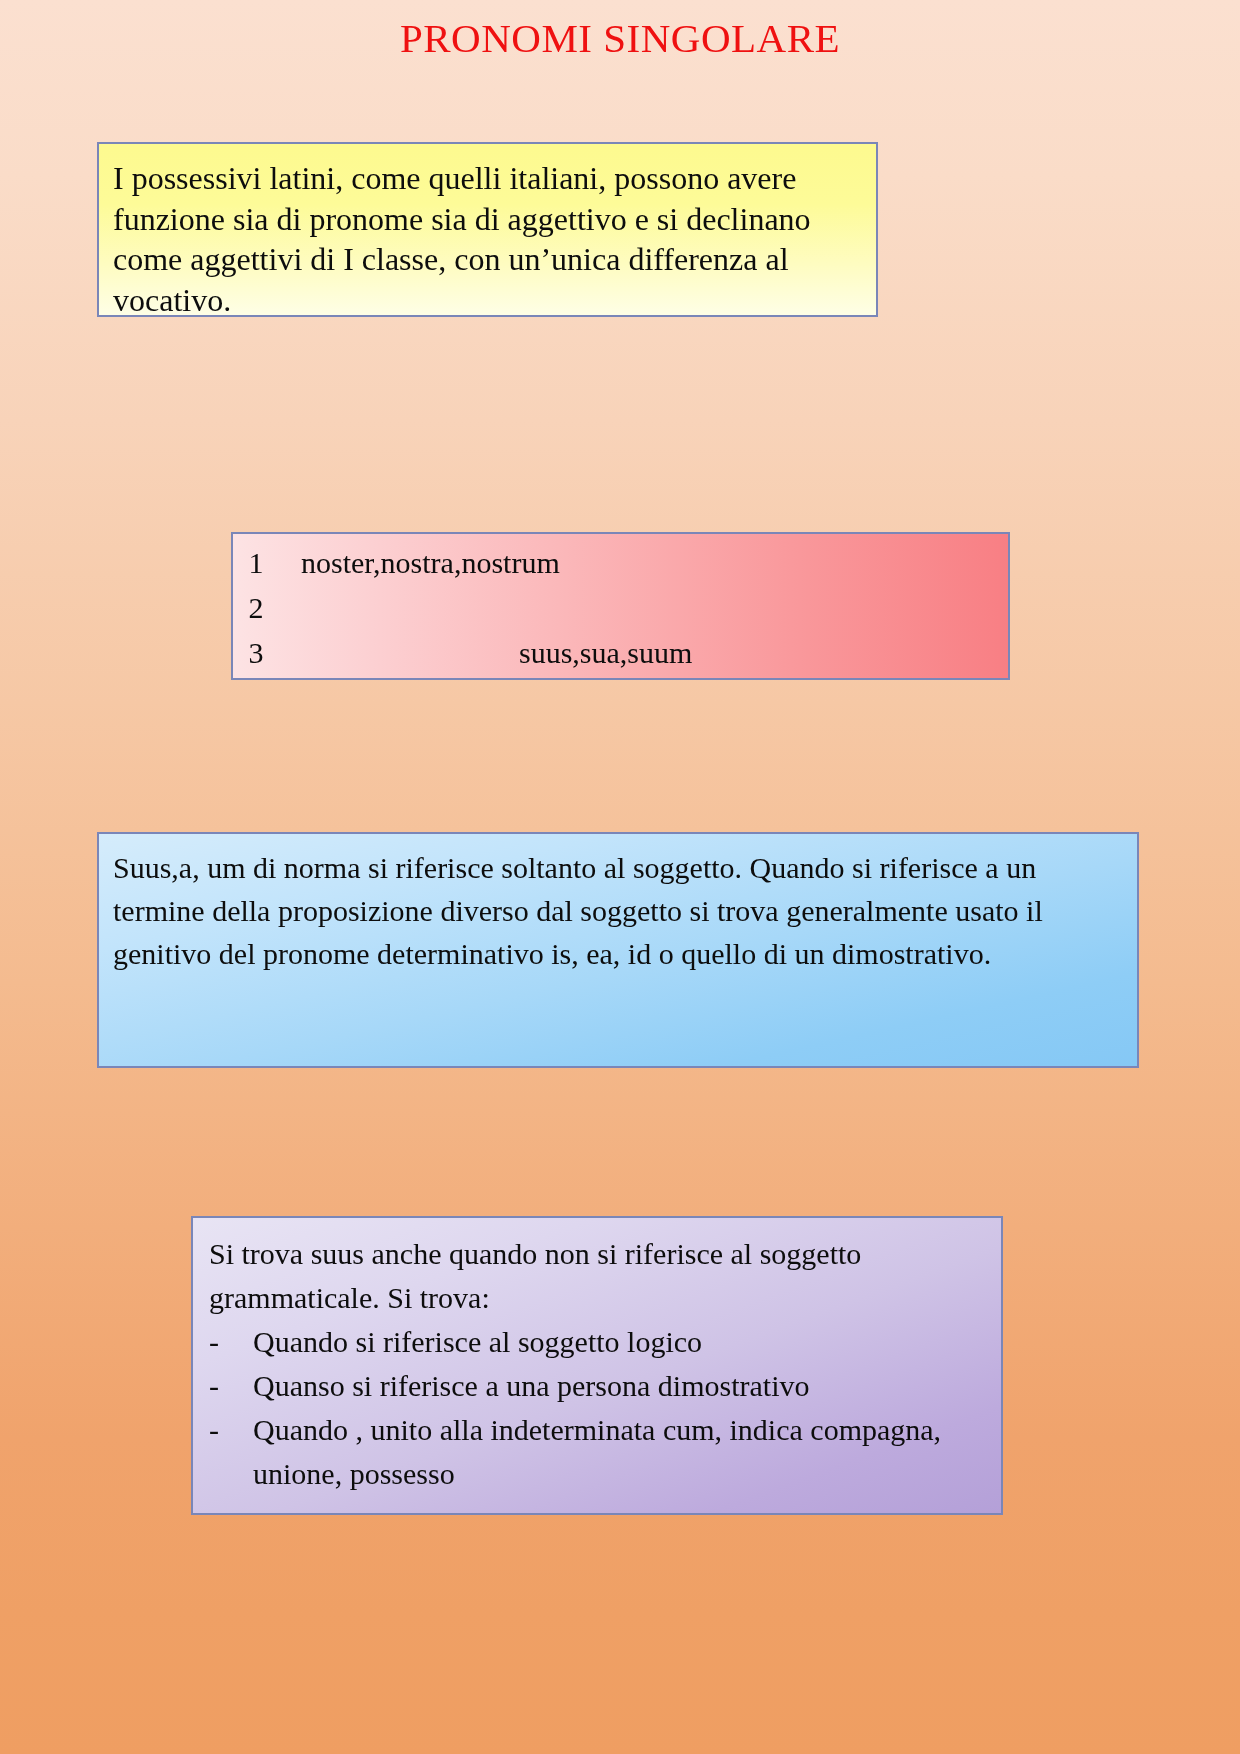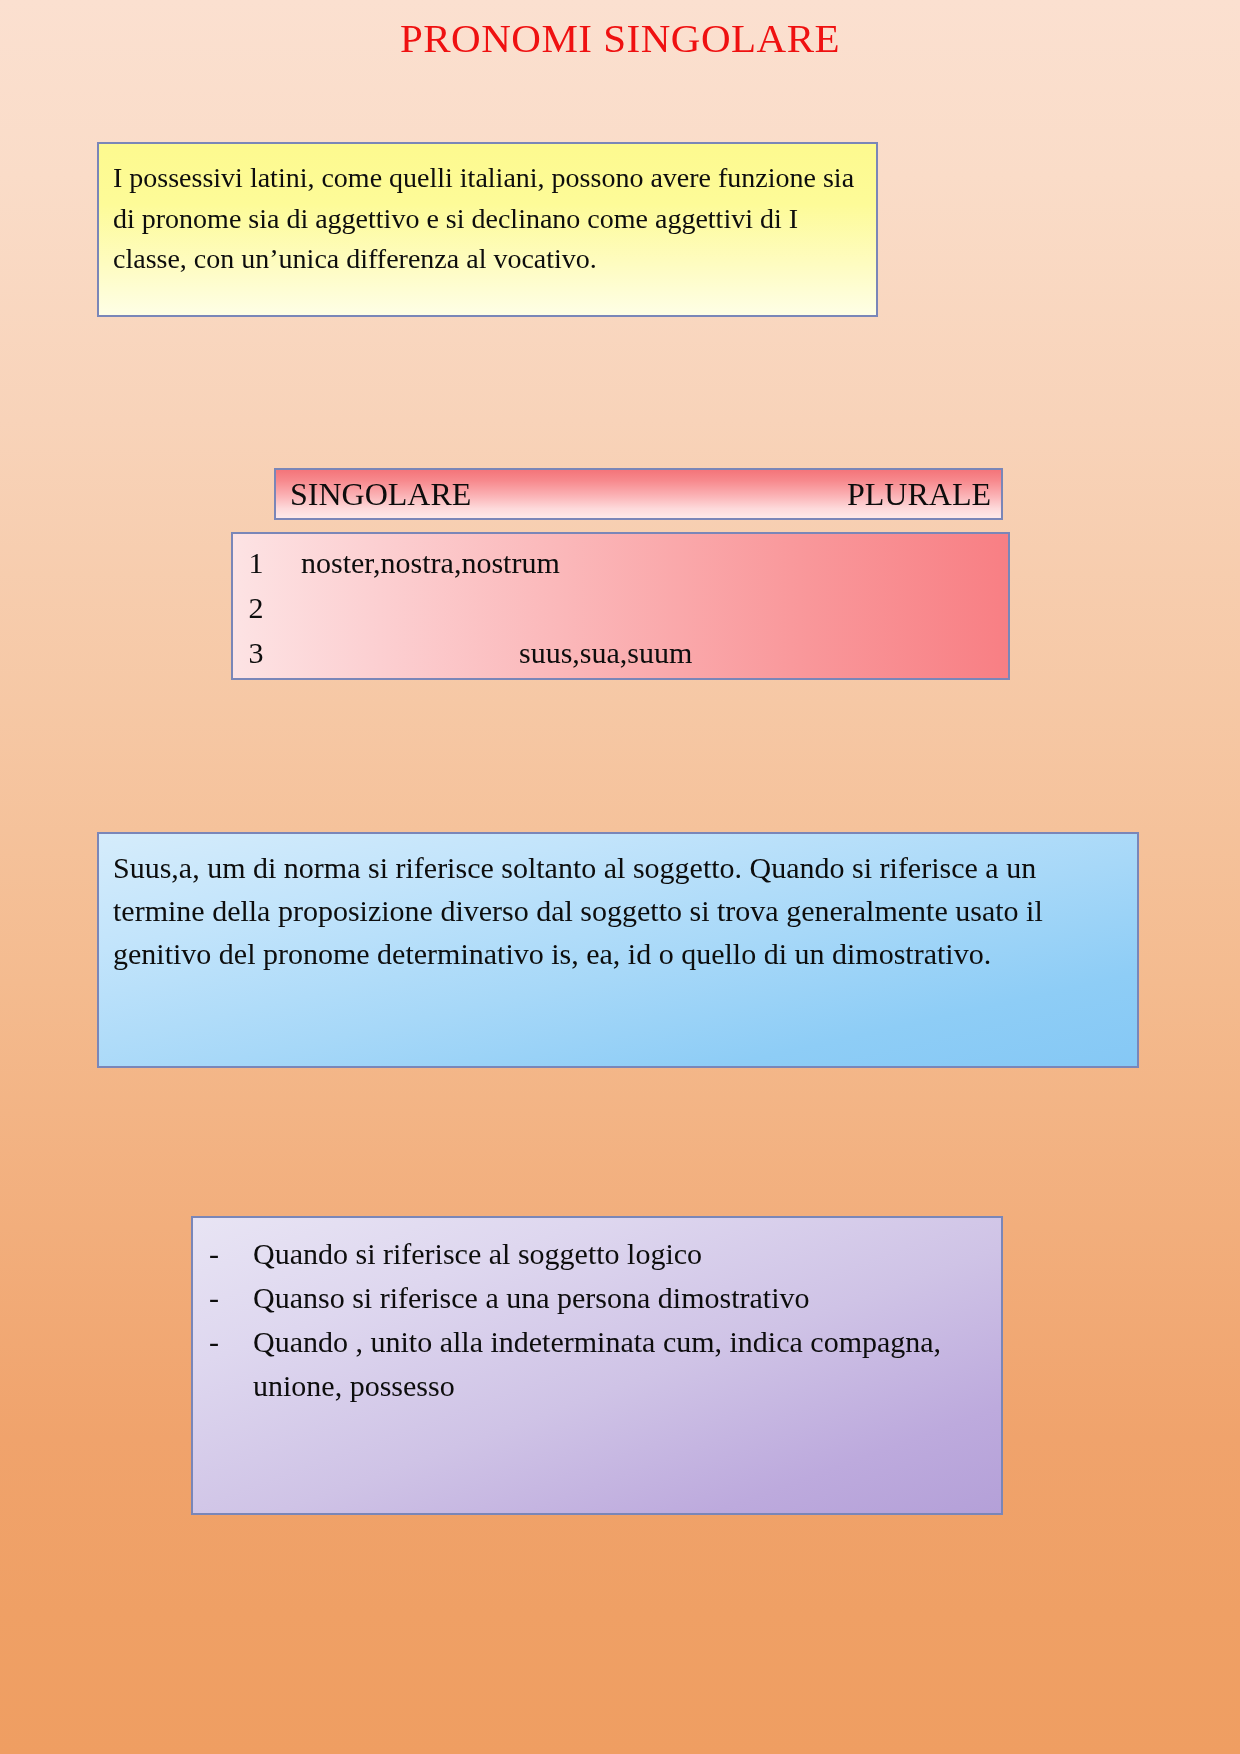--- a/index.html
+++ b/index.html
@@ -51,21 +51,21 @@
     top: 142px;
     width: 781px;
     height: 175px;
     box-sizing: border-box;
     border: 2px solid #7a86b8;
     background: linear-gradient(to bottom, #fdfa8f 0%, #fdfb98 35%, #fefcc0 70%, #fefee6 100%);
     padding: 14px 16px 10px 14px;
   }
   .yellow-box p {
     margin: 0;
-    font-size: 28px;
+    font-size: 32px;
     line-height: 40.5px;
     color: #0d0d0d;
   }
 
   
   .table-head {
     position: absolute;
     left: 274px;
     top: 468px;
     width: 729px;
@@ -183,44 +183,41 @@
 <body>
 
 <div id="slide">
 
   <div class="title">PRONOMI SINGOLARE</div>
 
   <div class="yellow-box">
     <p>I possessivi latini, come quelli italiani, possono avere funzione sia di pronome sia di aggettivo e si declinano come aggettivi di I classe, con un’unica differenza al vocativo.</p>
   </div>
 
-  <div class="table-head">
-    <span>SINGOLARE</span>
-    <span>PLURALE</span>
-  </div>
 
   <div class="table-body">
     <div class="trow row1">
       <div class="num">1</div>
       <div class="plur">noster,nostra,nostrum</div>
     </div>
     <div class="trow row2">
       <div class="num">2</div>
     </div>
     <div class="trow row3">
       <div class="num">3</div>
       <div class="wide">suus,sua,suum</div>
     </div>
   </div>
 
   <div class="blue-box">
     <p>Suus,a, um di norma si  riferisce soltanto al soggetto. Quando si riferisce a un termine della proposizione diverso dal soggetto si trova generalmente usato il genitivo del pronome determinativo is, ea, id o quello di un dimostrativo.</p>
   </div>
 
   <div class="purple-box">
+    <p>Si trova suus anche quando non si riferisce al soggetto grammaticale. Si trova:</p>
     <ul>
       <li>
         <span class="dash">-</span>
         <span class="txt">Quando si riferisce al soggetto logico</span>
       </li>
       <li>
         <span class="dash">-</span>
         <span class="txt">Quanso si riferisce a una persona dimostrativo</span>
       </li>
       <li>

